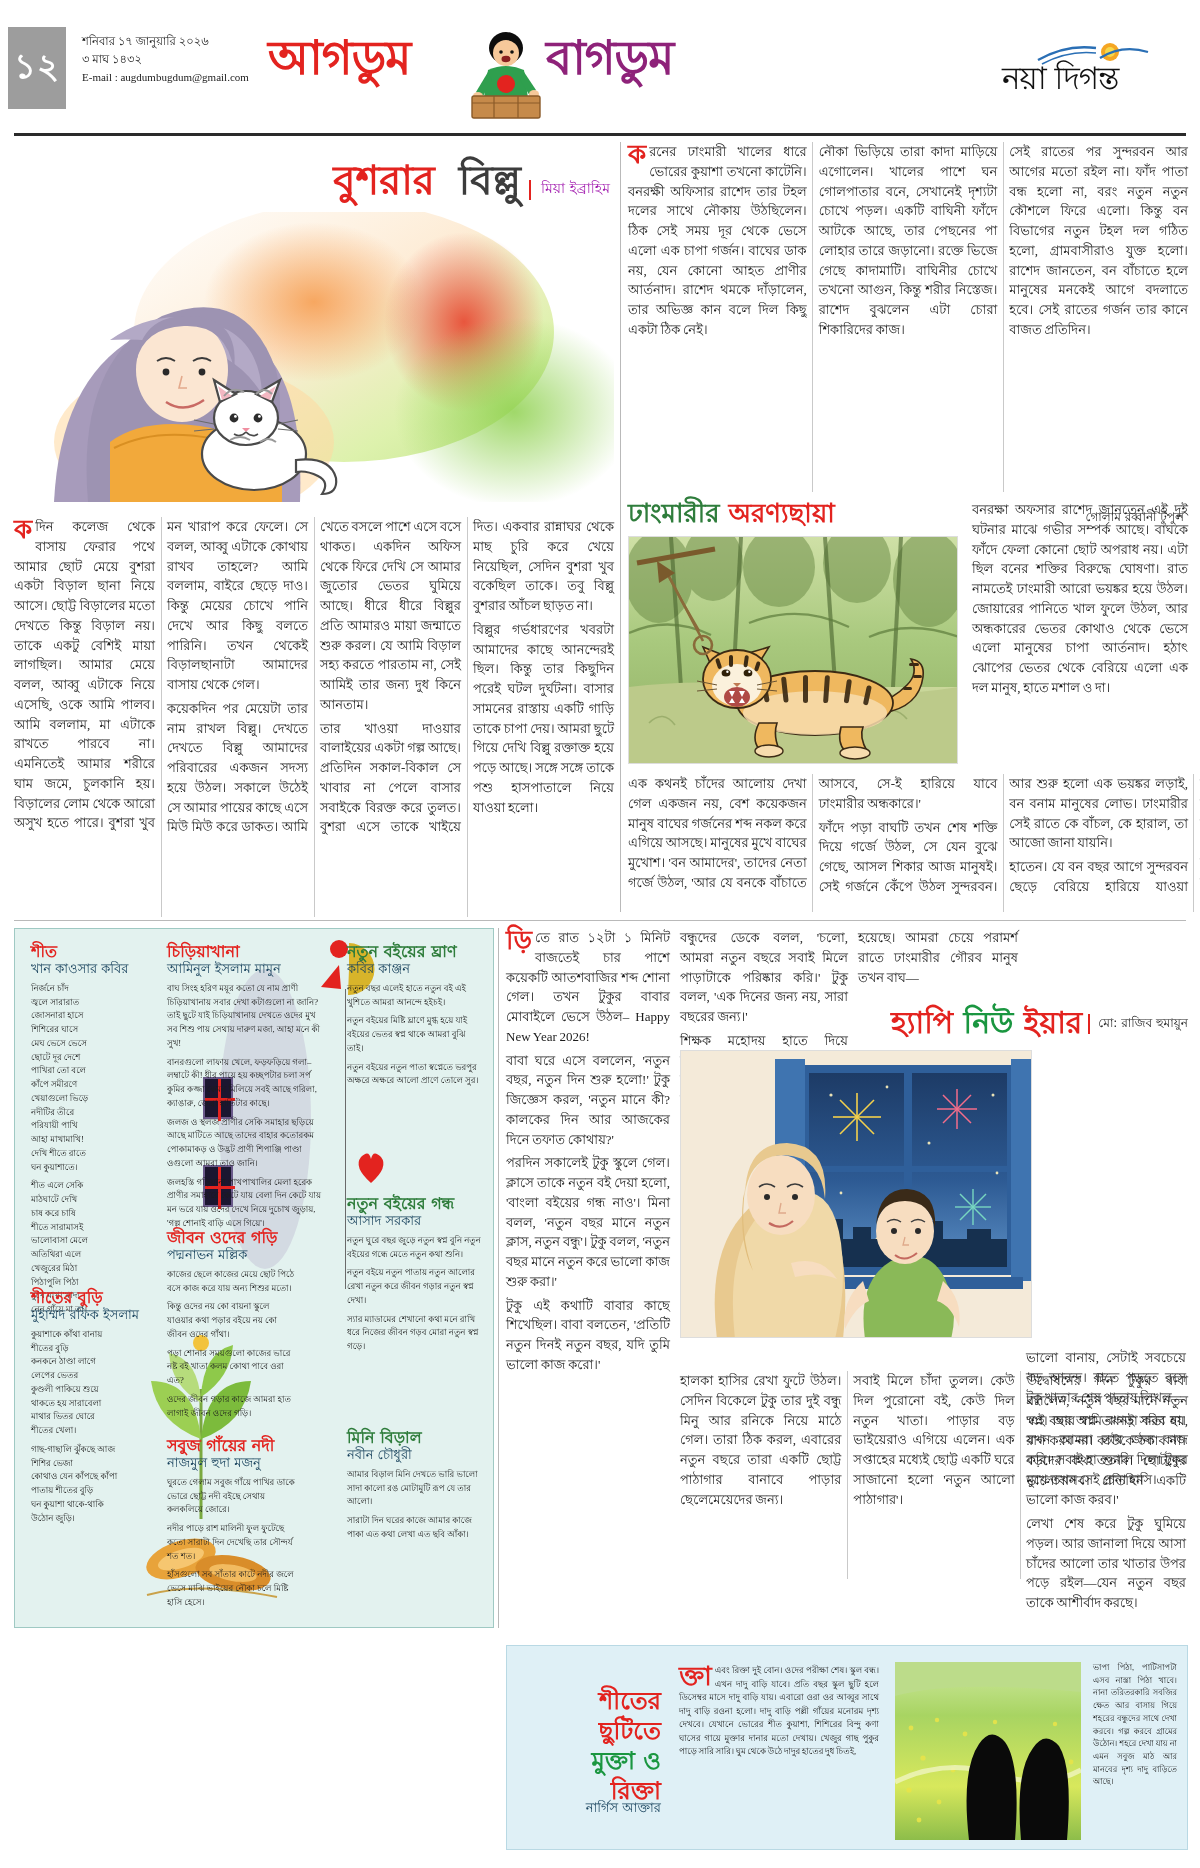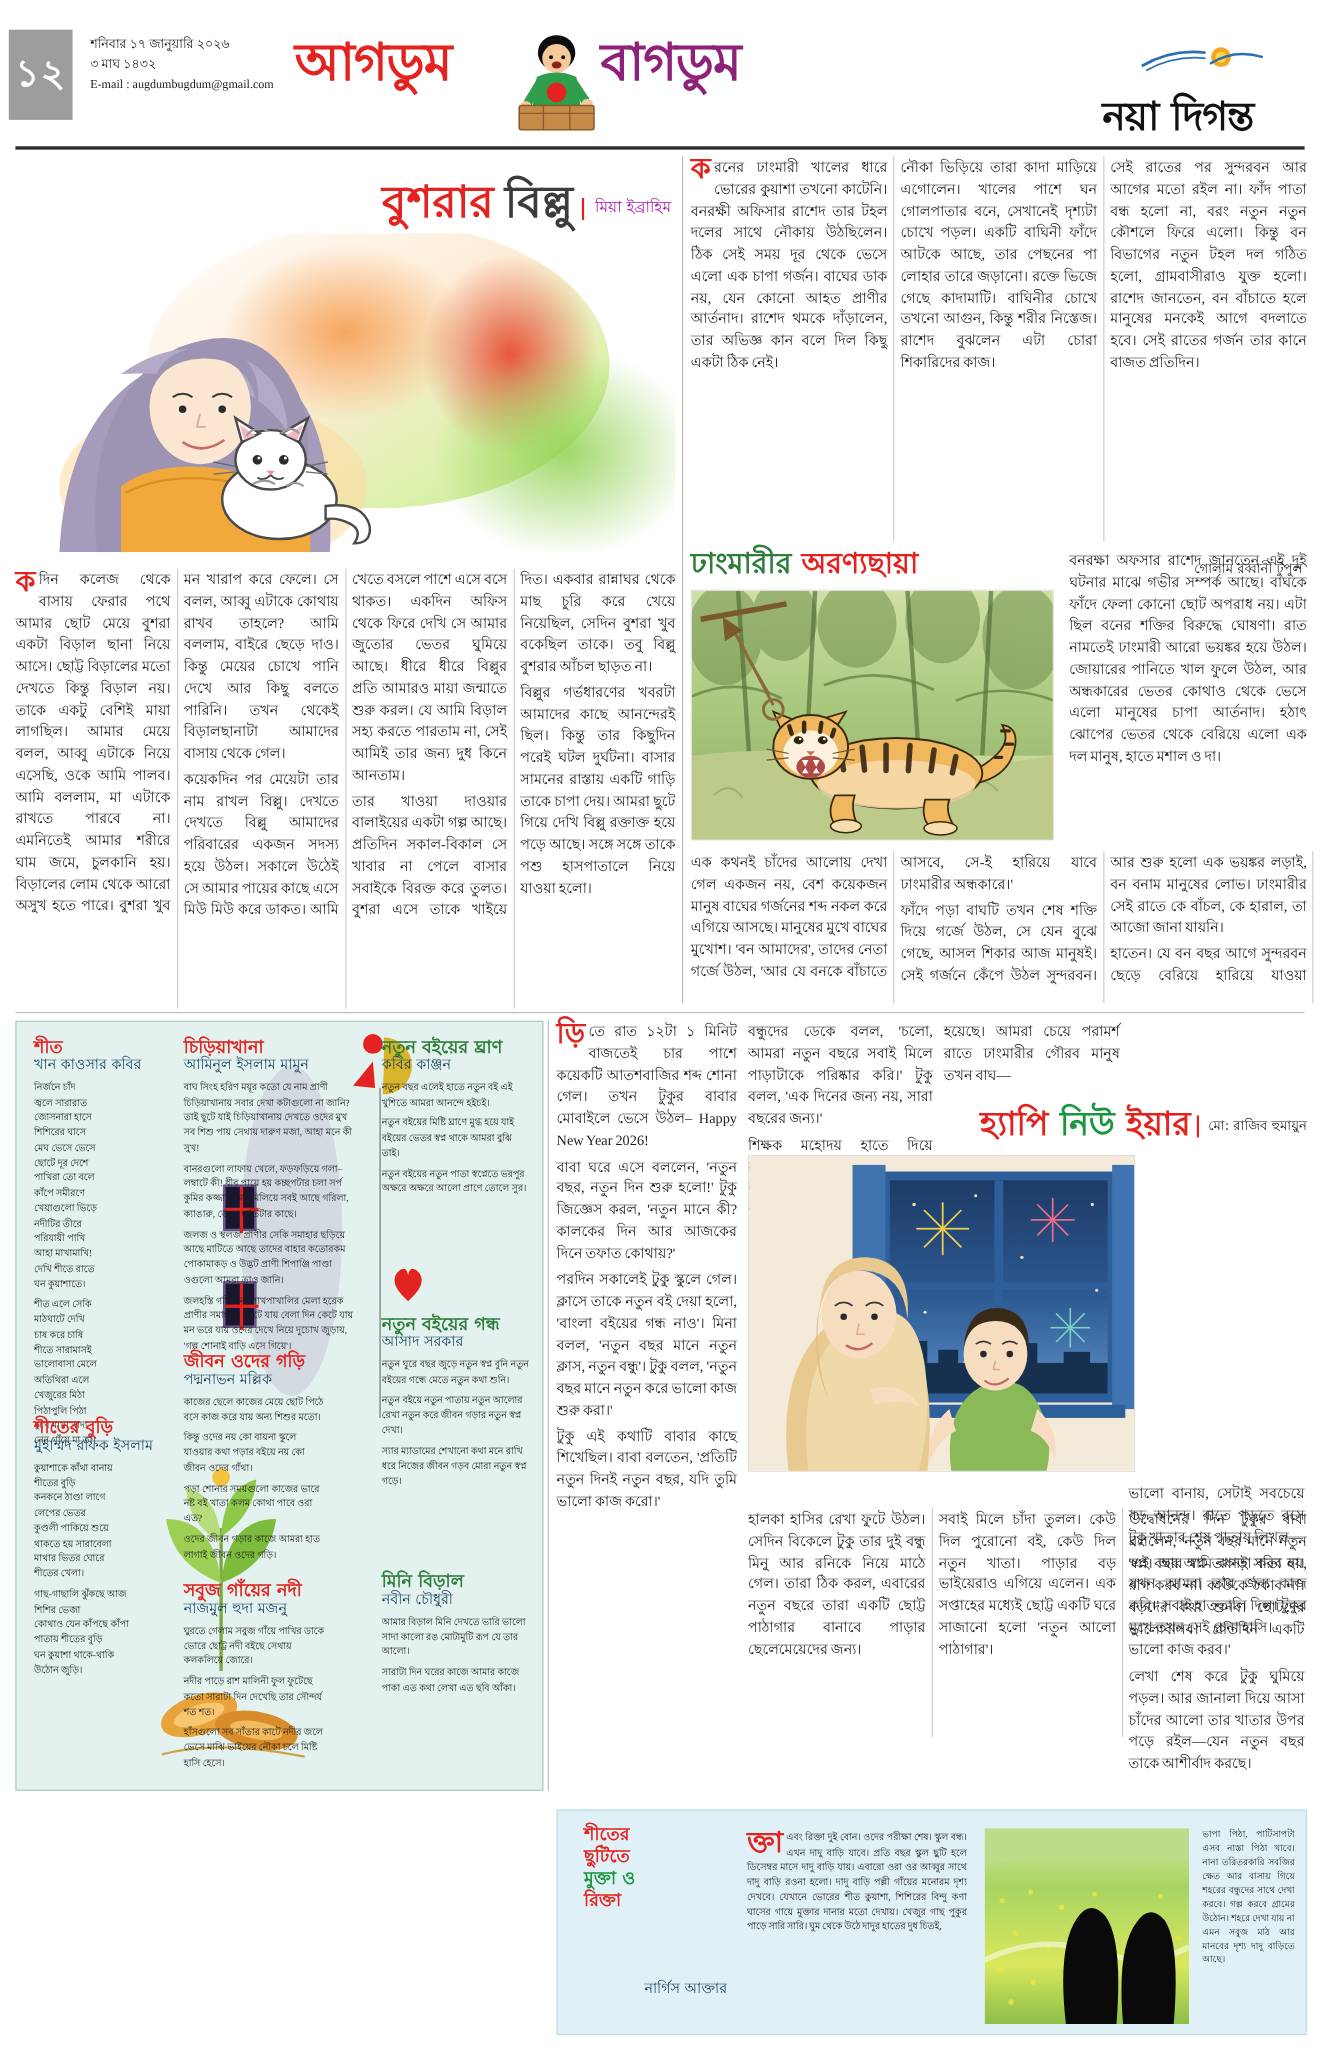--- a/index.html
+++ b/index.html
@@ -47,22 +47,22 @@
   .logo-bagdum { left: 278px; color: #8e2279; }
 
   .mascot { position: absolute; left: 196px; top: 4px; width: 84px; height: 96px; }
 
   .brand-logo {
     position: absolute; right: 14px; top: 40px;
     width: 190px; height: 56px;
   }
   .brand-text {
     font-family: "DejaVu Sans", sans-serif;
-    font-weight: 700; font-size: 36px; color: #111; letter-spacing: -1px;
-    position: absolute; left: 6px; top: 14px; margin-top: 24px;
+    font-weight: 400; font-size: 31px; color: #111; letter-spacing: -1px;
+    position: absolute; left: 6px; top: 14px;
   }
   .brand-arc {
     position: absolute; left: 40px; top: 2px; width: 120px; height: 24px;
   }
 
   .rule-thick {
     position: absolute; left: 14px; top: 133px; width: 1172px; height: 3px;
     background: #2a2a2a;
   }
 
@@ -72,21 +72,21 @@
 
   
   .lead {
     position: absolute; left: 14px; top: 142px; width: 600px; height: 770px;
   }
   .lead-head {
     position: absolute; right: 4px; top: 22px;
     display: flex; align-items: flex-end; gap: 8px;
   }
   .lead-title {
-    font-family: Liberation Serif, serif;
+    font-family: Liberation Mono, monospace;
     font-size: 40px; font-weight: 700; line-height: 1;
   }
   .lead-title .r { color: #e3231f; }
   .lead-title .k { color: #3c3c3c; }
   .byline-bar { width: 2px; height: 20px; background: #e3231f; margin: 0 2px 4px 0; }
   .lead-byline {
     font-size: 14px; color: #a21caf; padding-bottom: 3px;
     font-family: "DejaVu Sans", sans-serif;
   }
 
@@ -204,23 +204,23 @@
     position: absolute; left: 174px; top: 420px; width: 508px; height: 208px;
     column-count: 3; column-gap: 12px; column-rule: 1px solid #c9c9c9; margin-top: 23px;
   }
 
   
   .strip {
     position: absolute; left: 506px; top: 1645px; width: 682px; height: 205px;
     background: #dff0f6; border: 1px solid #b9d9e4; overflow: hidden;
   }
   .strip-title {
-    position: absolute; left: 24px; top: 12px; width: 130px;
+    position: absolute; left: 24px; top: 40px; width: 130px;
     font-family: "DejaVu Sans", sans-serif; font-weight: 700;
-    font-size: 16px; line-height: 1.25; text-align: left;
+    font-size: 24px; line-height: 1.25; text-align: right;
   }
   .strip-title .r { color: #e3231f; }
   .strip-title .g { color: #1a9640; }
   .strip-author {
     position: absolute; left: 24px; top: 152px; width: 130px; text-align: right;
     font-family: "DejaVu Sans", sans-serif; font-size: 13px; color: #17415c;
   }
   .strip-text {
     position: absolute; left: 172px; top: 18px; width: 200px; height: 178px;
     font-size: 8.6px; line-height: 1.58; text-align: justify;

